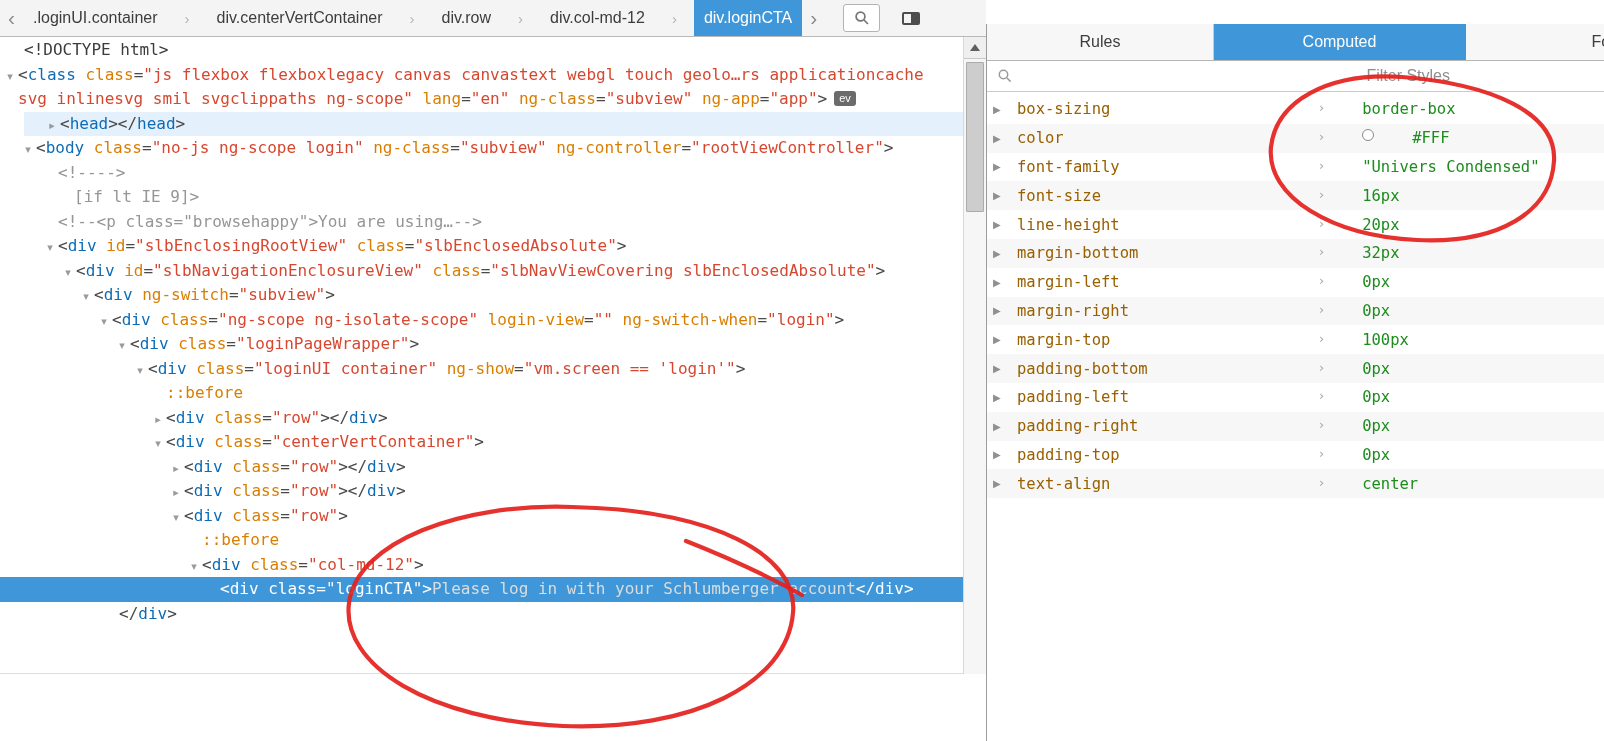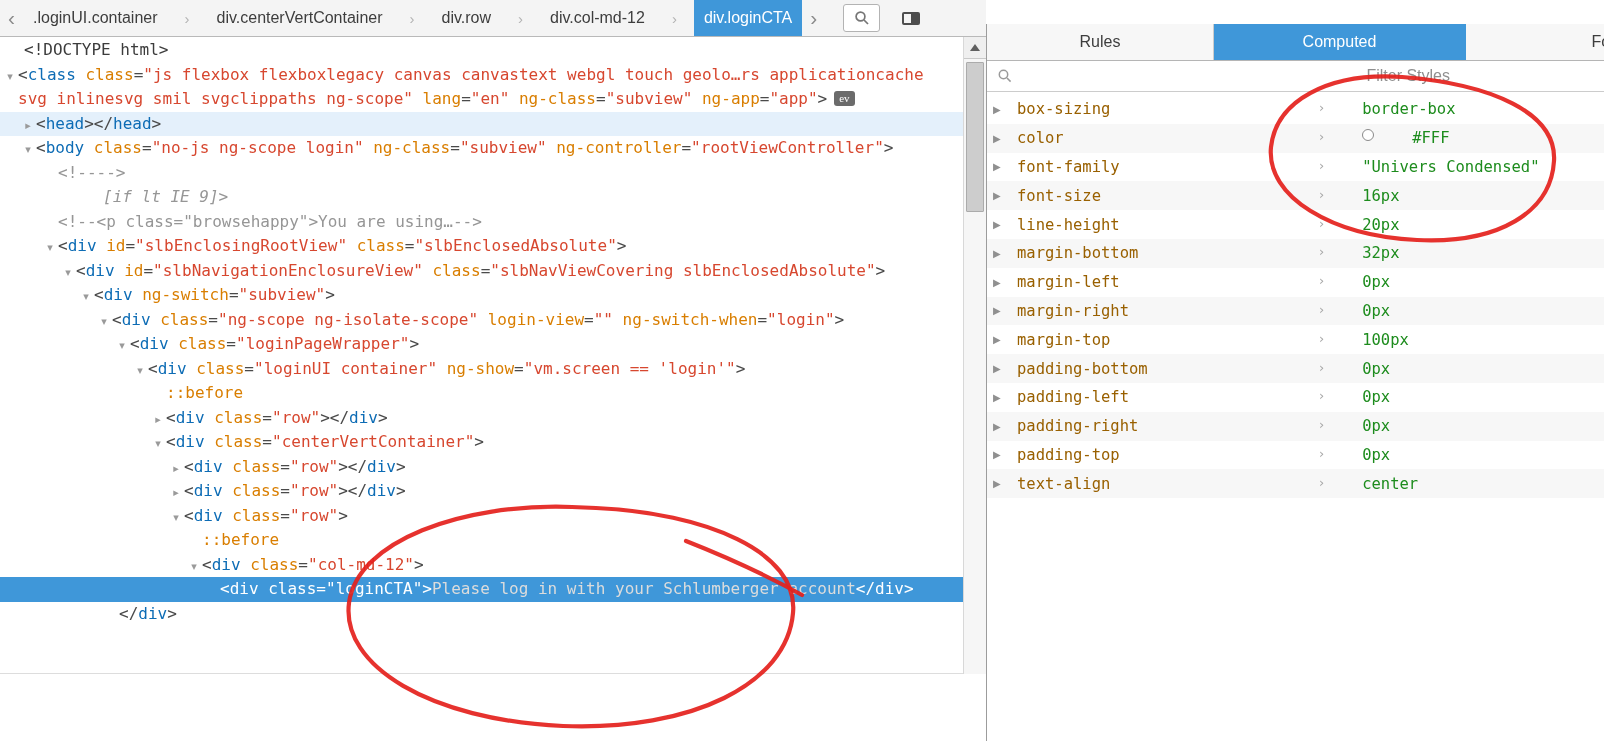--- a/index.html
+++ b/index.html
@@ -27,37 +27,37 @@
   .panel-ico { width:18px; height:13px; border:2px solid #4d4d4d; border-radius:2px;
            position:relative; }
   .panel-ico::after { content:""; position:absolute; right:0; top:0; bottom:0;
            width:7px; background:#4d4d4d; }
 
   
   .markup { position:absolute; left:0; top:37px; width:963px; height:637px;
             overflow:hidden; background:#fff; border-bottom:1px solid #ddd;
             font-family:"DejaVu Sans Mono", monospace; font-size:16px; padding-top:1px; }
   .mline { position:relative; height:24.5px; line-height:24.5px; white-space:pre; cursor:pointer; }
-  .mline.hover { background:#e4f0fb; }
+  .mline.hover { background:#e4f0fb;margin-left:24px; }
   .mline.selected { background:var(--c-accent,#3f97d9); }
   .twisty { display:inline-block; width:16px; margin-left:-16px; text-align:center;
             color:#9a9a9a; font-size:11px; font-family:"DejaVu Sans", sans-serif; }
   .tk-p       { color:#4a4a4a; }
   .tk-doctype { color:#3c3c3c; }
   .tk-tag     { color:var(--c-tag,#0d6cb5); }
   .tk-attr    { color:var(--c-attr,#d97e00); }
   .tk-val     { color:var(--c-value,#d7472f); }
   .tk-comment { color:var(--c-comment,#969696); }
   .tk-pseudo  { color:var(--c-pseudo,#d97e00); }
   .tk-text    { color:#333; }
   .mline.selected .tk { color:#fff; }
   .mline.selected .tk-text { color:#dcdcdc; }
   .ev-badge { display:inline-block; background:#6b6b6b; color:#fff; font-size:11px;
             line-height:15px; padding:0 5px; border-radius:3px; margin-left:7px;
-            vertical-align:2px; font-family:Liberation Serif, serif; }
+            vertical-align:2px; font-family:Liberation Sans, sans-serif; }
 
   
   .vscroll { position:absolute; left:963px; top:37px; width:23px; height:637px;
              background:#f6f6f6; border-left:1px solid #d8d8d8; }
   .scroll-up { height:22px; border-bottom:1px solid #c9c9c9; background:#efefef;
              display:flex; align-items:center; justify-content:center; cursor:pointer; }
   .up-tri { width:0; height:0; border-left:5px solid transparent;
              border-right:5px solid transparent; border-bottom:7px solid #5f5f5f; }
   .scroll-thumb { position:absolute; left:2px; right:2px; top:25px; height:150px;
              background:#cdcdcd; border:1px solid #ababab; border-radius:1px; cursor:grab; }
@@ -125,21 +125,21 @@
     </button>
   </div>
 
   <div class="markup" id="markup">
       <div class="mline" style="padding-left: 24px;"><span class="tk tk-doctype">&lt;!DOCTYPE html&gt;</span></div>
       <div class="mline" style="padding-left: 18px;"><span class="twisty">▾</span><span class="tk tk-p">&lt;</span><span class="tk tk-tag">class</span><span class="tk tk-sp"> </span><span class="tk tk-attr">class</span><span class="tk tk-p">=</span><span class="tk tk-val">"js flexbox flexboxlegacy canvas canvastext webgl touch geolo…rs applicationcache</span></div>
       <div class="mline" style="padding-left: 18px;"><span class="tk tk-val">svg inlinesvg smil svgclippaths ng-scope"</span><span class="tk tk-sp"> </span><span class="tk tk-attr">lang</span><span class="tk tk-p">=</span><span class="tk tk-val">"en"</span><span class="tk tk-sp"> </span><span class="tk tk-attr">ng-class</span><span class="tk tk-p">=</span><span class="tk tk-val">"subview"</span><span class="tk tk-sp"> </span><span class="tk tk-attr">ng-app</span><span class="tk tk-p">=</span><span class="tk tk-val">"app"</span><span class="tk tk-p">&gt;</span><span class="ev-badge">ev</span></div>
       <div class="mline hover" style="padding-left: 36px;"><span class="twisty">▸</span><span class="tk tk-p">&lt;</span><span class="tk tk-tag">head</span><span class="tk tk-p">&gt;&lt;/</span><span class="tk tk-tag">head</span><span class="tk tk-p">&gt;</span></div>
       <div class="mline" style="padding-left: 36px;"><span class="twisty">▾</span><span class="tk tk-p">&lt;</span><span class="tk tk-tag">body</span><span class="tk tk-sp"> </span><span class="tk tk-attr">class</span><span class="tk tk-p">=</span><span class="tk tk-val">"no-js ng-scope login"</span><span class="tk tk-sp"> </span><span class="tk tk-attr">ng-class</span><span class="tk tk-p">=</span><span class="tk tk-val">"subview"</span><span class="tk tk-sp"> </span><span class="tk tk-attr">ng-controller</span><span class="tk tk-p">=</span><span class="tk tk-val">"rootViewController"</span><span class="tk tk-p">&gt;</span></div>
       <div class="mline" style="padding-left: 58px;"><span class="tk tk-comment">&lt;!----&gt;</span></div>
-      <div class="mline" style="padding-left: 103px; font-style: italic;"><span class="tk tk-comment">[if lt IE 9]&gt;</span></div>
+      <div class="mline" style="padding-left: 74px;"><span class="tk tk-comment">[if lt IE 9]&gt;</span></div>
       <div class="mline" style="padding-left: 58px;"><span class="tk tk-comment">&lt;!--&lt;p class="browsehappy"&gt;You are using…--&gt;</span></div>
       <div class="mline" style="padding-left: 58px;"><span class="twisty">▾</span><span class="tk tk-p">&lt;</span><span class="tk tk-tag">div</span><span class="tk tk-sp"> </span><span class="tk tk-attr">id</span><span class="tk tk-p">=</span><span class="tk tk-val">"slbEnclosingRootView"</span><span class="tk tk-sp"> </span><span class="tk tk-attr">class</span><span class="tk tk-p">=</span><span class="tk tk-val">"slbEnclosedAbsolute"</span><span class="tk tk-p">&gt;</span></div>
       <div class="mline" style="padding-left: 76px;"><span class="twisty">▾</span><span class="tk tk-p">&lt;</span><span class="tk tk-tag">div</span><span class="tk tk-sp"> </span><span class="tk tk-attr">id</span><span class="tk tk-p">=</span><span class="tk tk-val">"slbNavigationEnclosureView"</span><span class="tk tk-sp"> </span><span class="tk tk-attr">class</span><span class="tk tk-p">=</span><span class="tk tk-val">"slbNavViewCovering slbEnclosedAbsolute"</span><span class="tk tk-p">&gt;</span></div>
       <div class="mline" style="padding-left: 94px;"><span class="twisty">▾</span><span class="tk tk-p">&lt;</span><span class="tk tk-tag">div</span><span class="tk tk-sp"> </span><span class="tk tk-attr">ng-switch</span><span class="tk tk-p">=</span><span class="tk tk-val">"subview"</span><span class="tk tk-p">&gt;</span></div>
       <div class="mline" style="padding-left: 112px;"><span class="twisty">▾</span><span class="tk tk-p">&lt;</span><span class="tk tk-tag">div</span><span class="tk tk-sp"> </span><span class="tk tk-attr">class</span><span class="tk tk-p">=</span><span class="tk tk-val">"ng-scope ng-isolate-scope"</span><span class="tk tk-sp"> </span><span class="tk tk-attr">login-view</span><span class="tk tk-p">=</span><span class="tk tk-val">""</span><span class="tk tk-sp"> </span><span class="tk tk-attr">ng-switch-when</span><span class="tk tk-p">=</span><span class="tk tk-val">"login"</span><span class="tk tk-p">&gt;</span></div>
       <div class="mline" style="padding-left: 130px;"><span class="twisty">▾</span><span class="tk tk-p">&lt;</span><span class="tk tk-tag">div</span><span class="tk tk-sp"> </span><span class="tk tk-attr">class</span><span class="tk tk-p">=</span><span class="tk tk-val">"loginPageWrapper"</span><span class="tk tk-p">&gt;</span></div>
       <div class="mline" style="padding-left: 148px;"><span class="twisty">▾</span><span class="tk tk-p">&lt;</span><span class="tk tk-tag">div</span><span class="tk tk-sp"> </span><span class="tk tk-attr">class</span><span class="tk tk-p">=</span><span class="tk tk-val">"loginUI container"</span><span class="tk tk-sp"> </span><span class="tk tk-attr">ng-show</span><span class="tk tk-p">=</span><span class="tk tk-val">"vm.screen == 'login'"</span><span class="tk tk-p">&gt;</span></div>
       <div class="mline" style="padding-left: 166px;"><span class="tk tk-pseudo">::before</span></div>
       <div class="mline" style="padding-left: 166px;"><span class="twisty">▸</span><span class="tk tk-p">&lt;</span><span class="tk tk-tag">div</span><span class="tk tk-sp"> </span><span class="tk tk-attr">class</span><span class="tk tk-p">=</span><span class="tk tk-val">"row"</span><span class="tk tk-p">&gt;&lt;/</span><span class="tk tk-tag">div</span><span class="tk tk-p">&gt;</span></div>
       <div class="mline" style="padding-left: 166px;"><span class="twisty">▾</span><span class="tk tk-p">&lt;</span><span class="tk tk-tag">div</span><span class="tk tk-sp"> </span><span class="tk tk-attr">class</span><span class="tk tk-p">=</span><span class="tk tk-val">"centerVertContainer"</span><span class="tk tk-p">&gt;</span></div>

